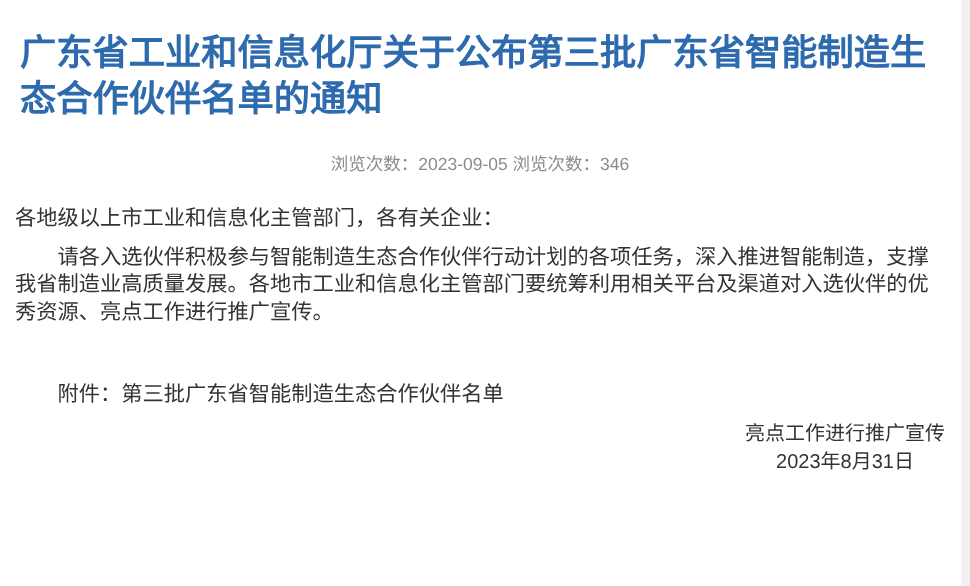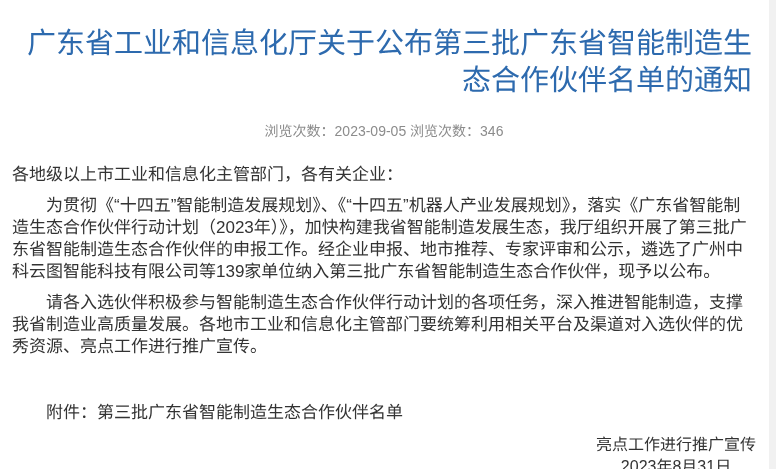--- a/index.html
+++ b/index.html
@@ -18,24 +18,24 @@
   }
   .page{
     position:absolute;
     left:0;top:0;
     width:768px;height:469px;
     padding:0 12px;
   }
   .title{
     margin-top:25px;
     padding:0 4px;
-    text-align:right;
+    text-align:left;
     font-size:29px;
     line-height:37px;
-    font-weight:normal;
+    font-weight:bold;
     color:var(--title-blue,#2d6aae);
   }
   .meta{
     margin-top:24px;
     text-align:center;
     font-size:14px;
     line-height:16px;
     color:var(--meta-gray,#8c8c8c);
   }
   .meta .views-group{margin-left:0;}
@@ -76,21 +76,20 @@
 
   <h1 class="title">广东省工业和信息化厅关于公布第三批广东省智能制造生态合作伙伴名单的通知</h1>
 
   <div class="meta">
     <span>浏览次数：</span><span>2023-09-05</span>
     <span class="views-group"><span>浏览次数：</span><span>346</span></span>
   </div>
 
   <div class="content">
     <p class="salutation">各地级以上市工业和信息化主管部门，各有关企业：</p>
-    <p class="para">为贯彻《“十四五”智能制造发展规划》、《“十四五”机器人产业发展规划》，落实《广东省智能制造生态合作伙伴行动计划（2023年）》，加快构建我省智能制造发展生态，我厅组织开展了第三批广东省智能制造生态合作伙伴的申报工作。经企业申报、地市推荐、专家评审和公示，遴选了广州中科云图智能科技有限公司等139家单位纳入第三批广东省智能制造生态合作伙伴，现予以公布。</p>
     <p class="para">请各入选伙伴积极参与智能制造生态合作伙伴行动计划的各项任务，深入推进智能制造，支撑我省制造业高质量发展。各地市工业和信息化主管部门要统筹利用相关平台及渠道对入选伙伴的优秀资源、亮点工作进行推广宣传。</p>
     <p class="attachment">附件：第三批广东省智能制造生态合作伙伴名单</p>
   </div>
 
   <div class="signature-wrap">
     <div class="signature-inner">
       <div>亮点工作进行推广宣传</div>
       <div>2023年8月31日</div>
     </div>
   </div>

